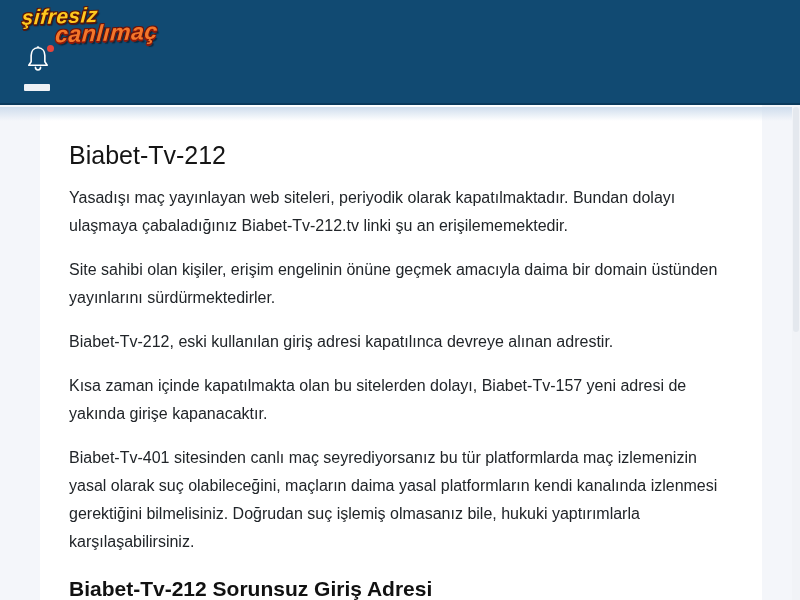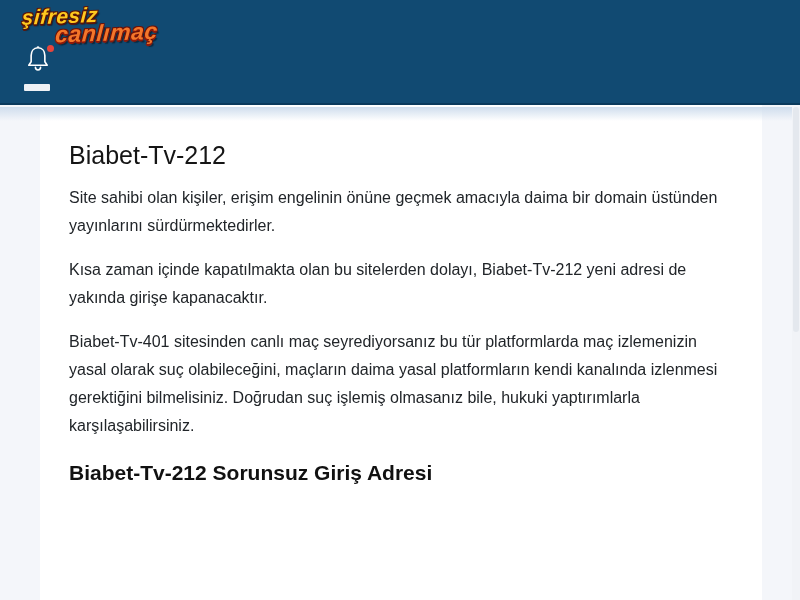--- a/index.html
+++ b/index.html
@@ -147,22 +147,24 @@
   </div>
 
   <div class="menu-bar"></div>
 </header>
 
 <div class="header-shadow"></div>
 
 <main class="content-card">
   <h1 class="article-title">Biabet-Tv-212</h1>
 
+  <p class="article-p">Yasadışı maç yayınlayan web siteleri, periyodik olarak kapatılmaktadır. Bundan dolayı ulaşmaya çabaladığınız Biabet-Tv-212.tv linki şu an erişilememektedir.</p>
   <p class="article-p">Site sahibi olan kişiler, erişim engelinin önüne geçmek amacıyla daima bir domain üstünden yayınlarını sürdürmektedirler.</p>
-  <p class="article-p">Kısa zaman içinde kapatılmakta olan bu sitelerden dolayı, Biabet-Tv-212 yeni adresi de yakında girişe kapanacaktır.</p>
+  <p class="article-p">Biabet-Tv-212, eski kullanılan giriş adresi kapatılınca devreye alınan adrestir.</p>
+  <p class="article-p">Kısa zaman içinde kapatılmakta olan bu sitelerden dolayı, Biabet-Tv-157 yeni adresi de yakında girişe kapanacaktır.</p>
   <p class="article-p">Biabet-Tv-401 sitesinden canlı maç seyrediyorsanız bu tür platformlarda maç izlemenizin yasal olarak suç olabileceğini, maçların daima yasal platformların kendi kanalında izlenmesi gerektiğini bilmelisiniz. Doğrudan suç işlemiş olmasanız bile, hukuki yaptırımlarla karşılaşabilirsiniz.</p>
 
   <h2 class="article-subheading">Biabet-Tv-212 Sorunsuz Giriş Adresi</h2>
 </main>
 
 <div class="scrollbar-track">
   <div class="scrollbar-thumb"></div>
 </div>
 
 </body></html>

